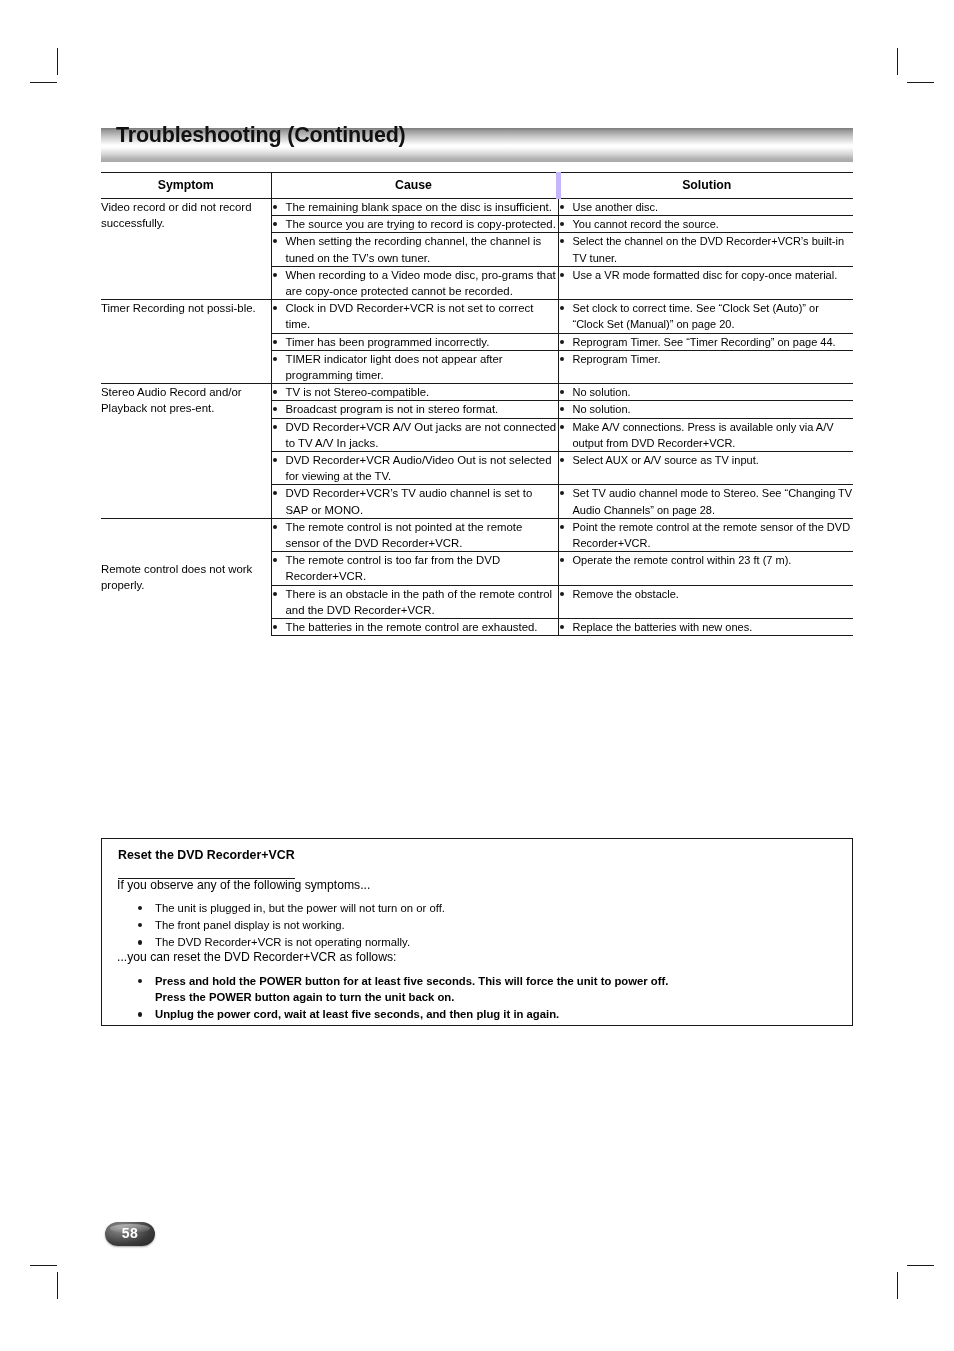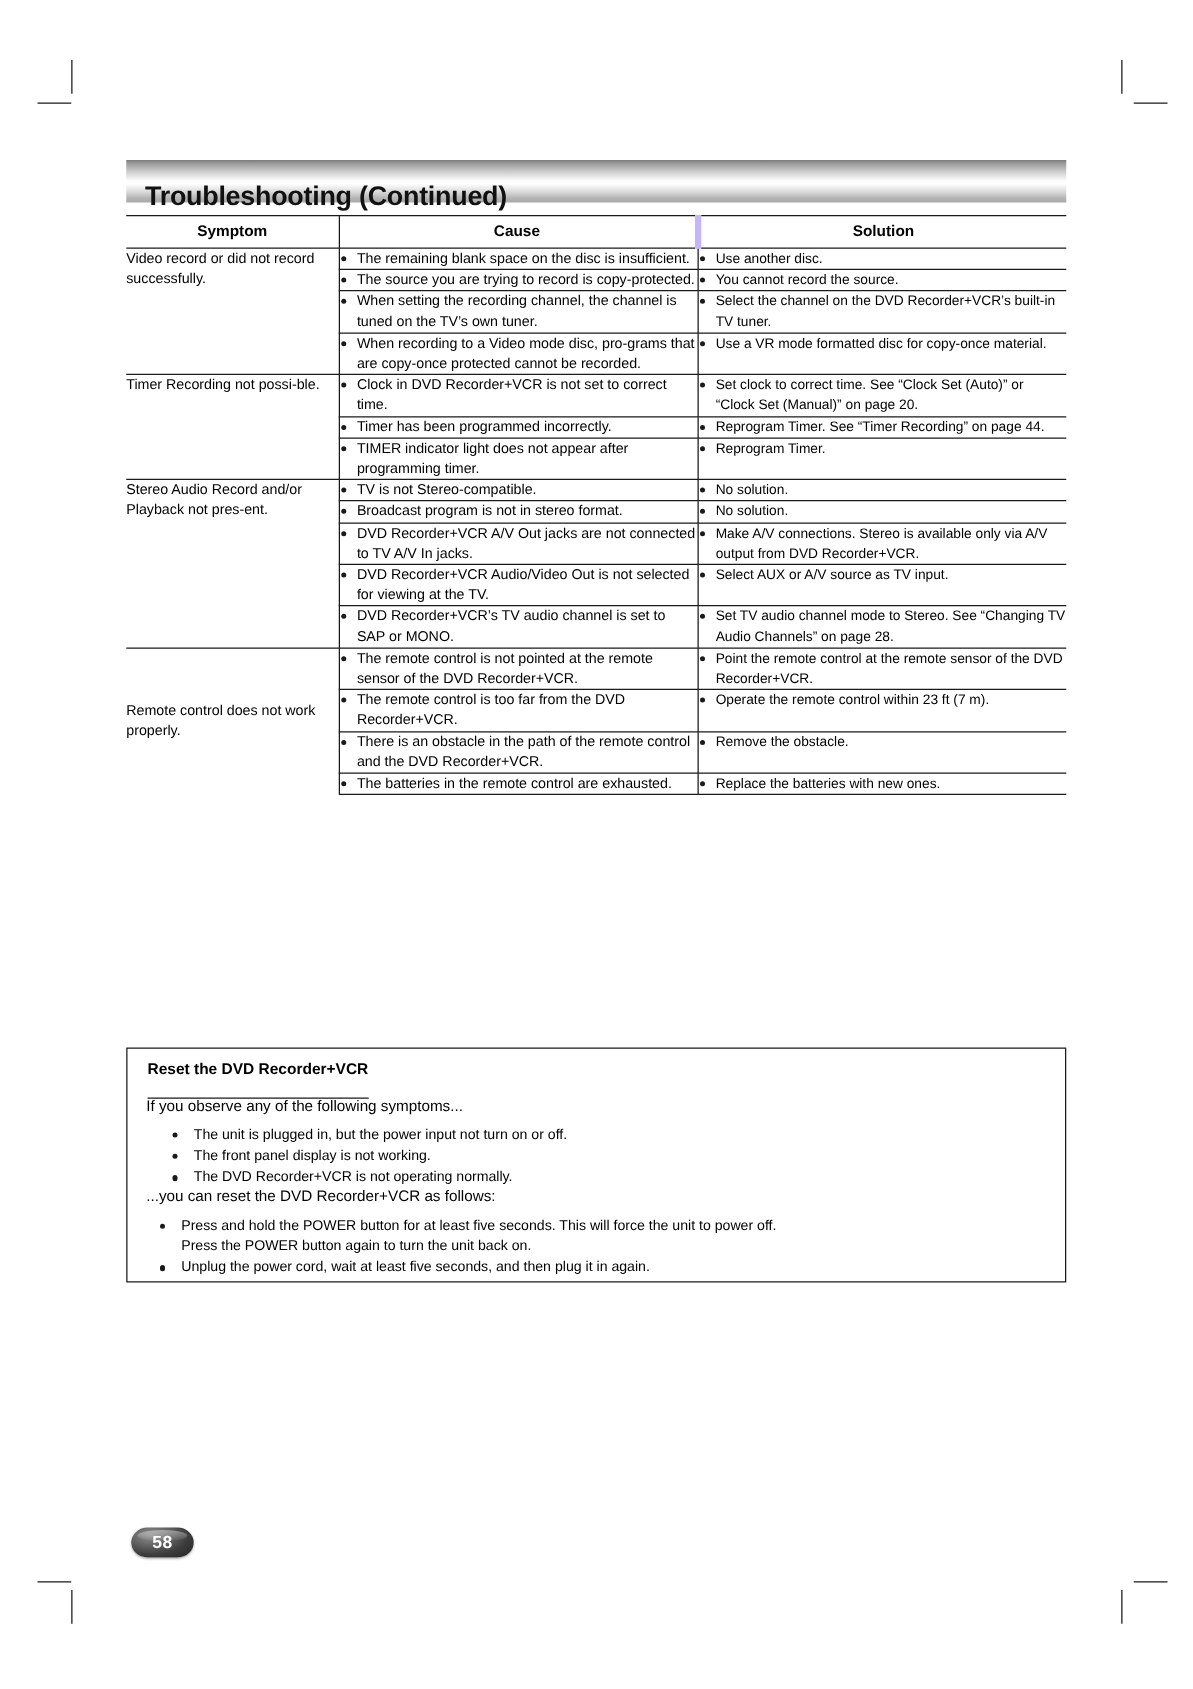--- a/index.html
+++ b/index.html
@@ -43,21 +43,21 @@
         #c9c9c9 26%,
         #fbfbfb 48%,
         #ffffff 56%,
         #dcdcdc 74%,
         #b4b4b4 90%,
         #a8a8a8 100%);
   }
   .banner-title {
     position: absolute;
     left: 116px;
-    top: 142px;
+    top: 120px;
     font-size: 21.5px;
     font-weight: bold;
     letter-spacing: -0.2px;
     line-height: 30px;
     color: #111111;
   }
 
   
   .table {
     position: absolute;
@@ -168,24 +168,25 @@
   }
   .reset-mid {
     position: absolute;
     left: 15px;
     top: 110px;
     font-size: 12.2px;
     line-height: 17px;
   }
   .reset-list-2 {
     position: absolute;
-    left: 24px;
+    left: 34px;
     top: 134px;
     font-size: 11.3px;
     line-height: 16.2px;
+    font-weight: bold;
   }
   .rb {
     position: relative;
     padding-left: 19px;
     margin-bottom: 1px;
   }
   .rb::before {
     content: "";
     position: absolute;
     left: 2px;
@@ -330,21 +331,21 @@
         </td>
       <td class="sol-cell">
           <div class="bullet">No solution.</div>
         </td>
     </tr>
     <tr>
       <td class="cause-cell">
           <div class="bullet">DVD Recorder+VCR A/V Out jacks are not connected to TV A/V In jacks.</div>
         </td>
       <td class="sol-cell">
-          <div class="bullet">Make A/V connections. Stereo is available only via A/V output from DVD Recorder+VCR.</div>
+          <div class="bullet">Make A/V connections. Press is available only via A/V output from DVD Recorder+VCR.</div>
         </td>
     </tr>
     <tr>
       <td class="cause-cell">
           <div class="bullet">DVD Recorder+VCR Audio/Video Out is not selected for viewing at the TV.</div>
         </td>
       <td class="sol-cell">
           <div class="bullet">Select AUX or A/V source as TV input.</div>
         </td>
     </tr>
@@ -391,21 +392,21 @@
         </td>
     </tr>
 
   </tbody>
 </table>
 
 <div class="reset-box">
   <div class="reset-title">Reset the DVD Recorder+VCR</div>
   <div class="reset-lead">If you observe any of the following symptoms...</div>
   <div class="reset-list-1">
-    <div class="rb">The unit is plugged in, but the power input not turn on or off.</div>
+    <div class="rb">The unit is plugged in, but the power will not turn on or off.</div>
     <div class="rb">The front panel display is not working.</div>
     <div class="rb">The DVD Recorder+VCR is not operating normally.</div>
   </div>
   <div class="reset-mid">...you can reset the DVD Recorder+VCR as follows:</div>
   <div class="reset-list-2">
     <div class="rb">
       <span class="cont">Press and hold the POWER button for at least five seconds. This will force the unit to power off.</span>
       <span class="cont">Press the POWER button again to turn the unit back on.</span>
     </div>
     <div class="rb">

